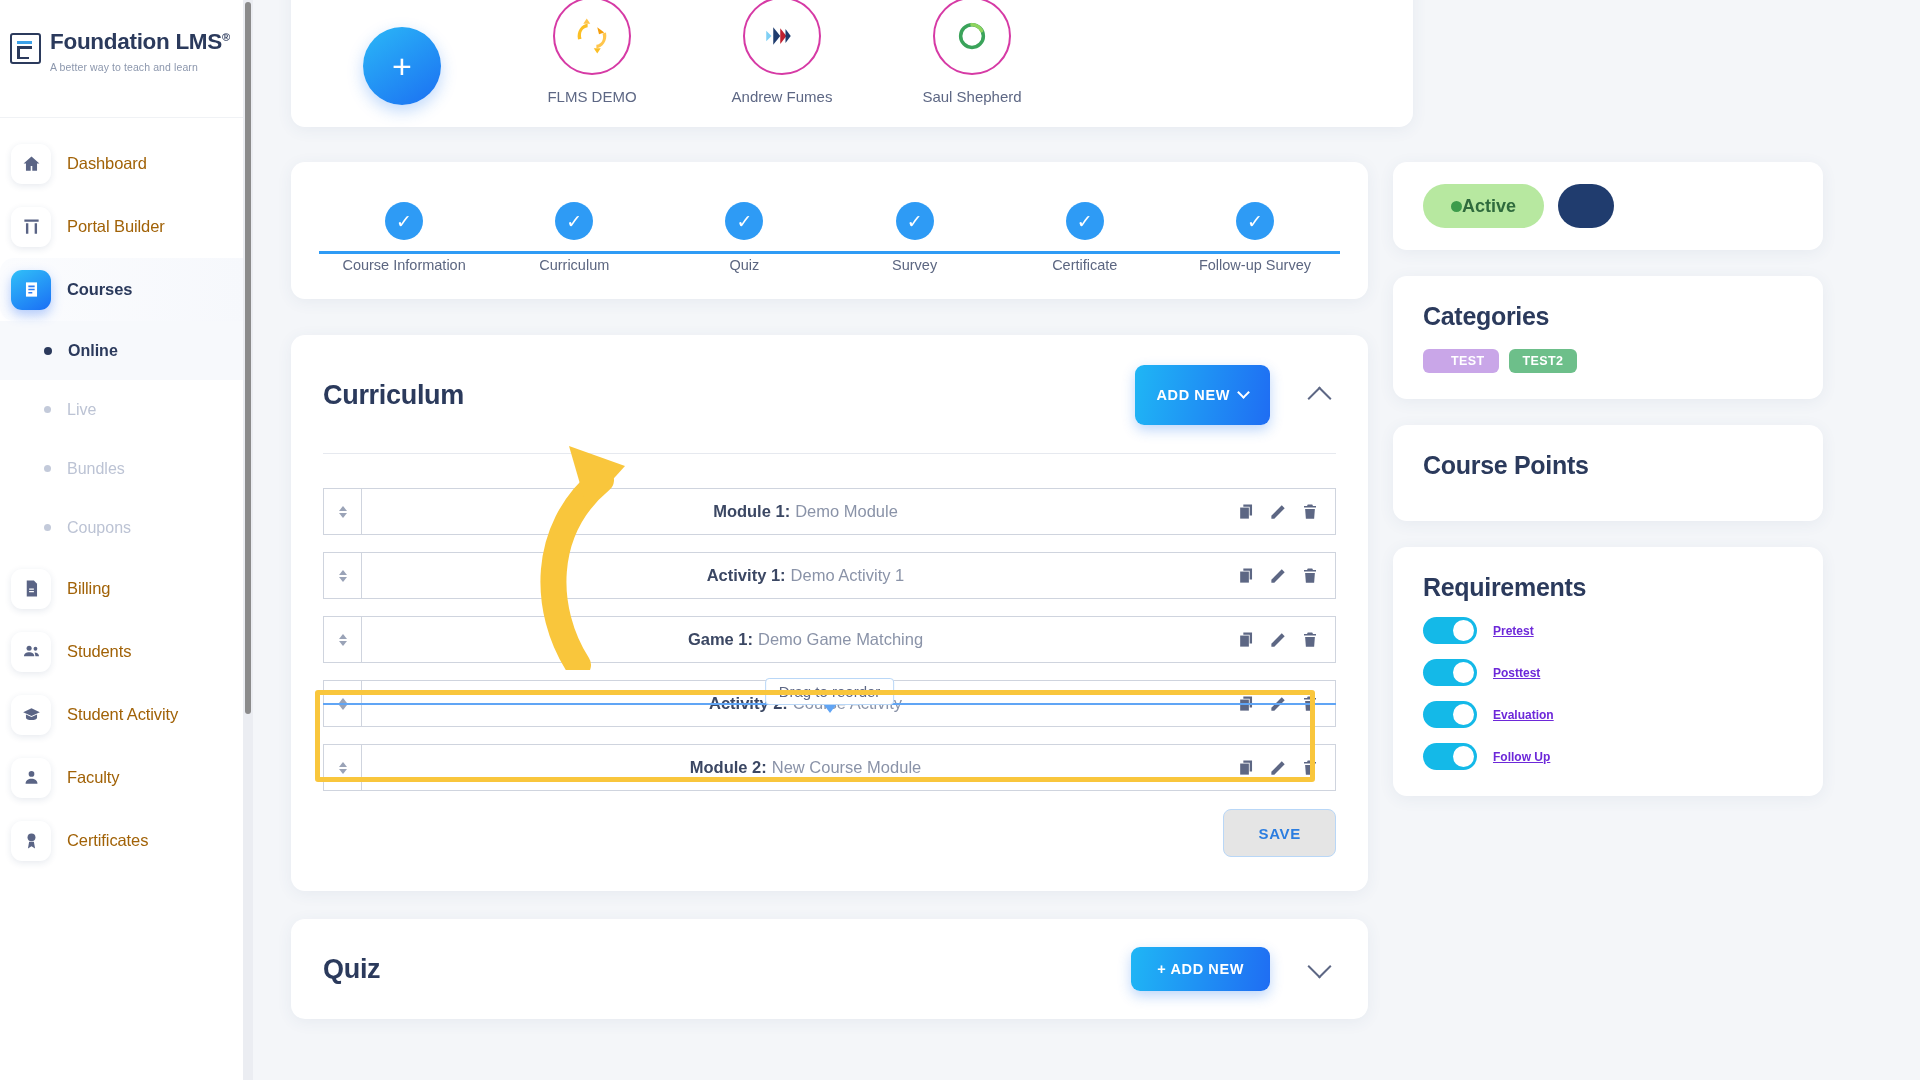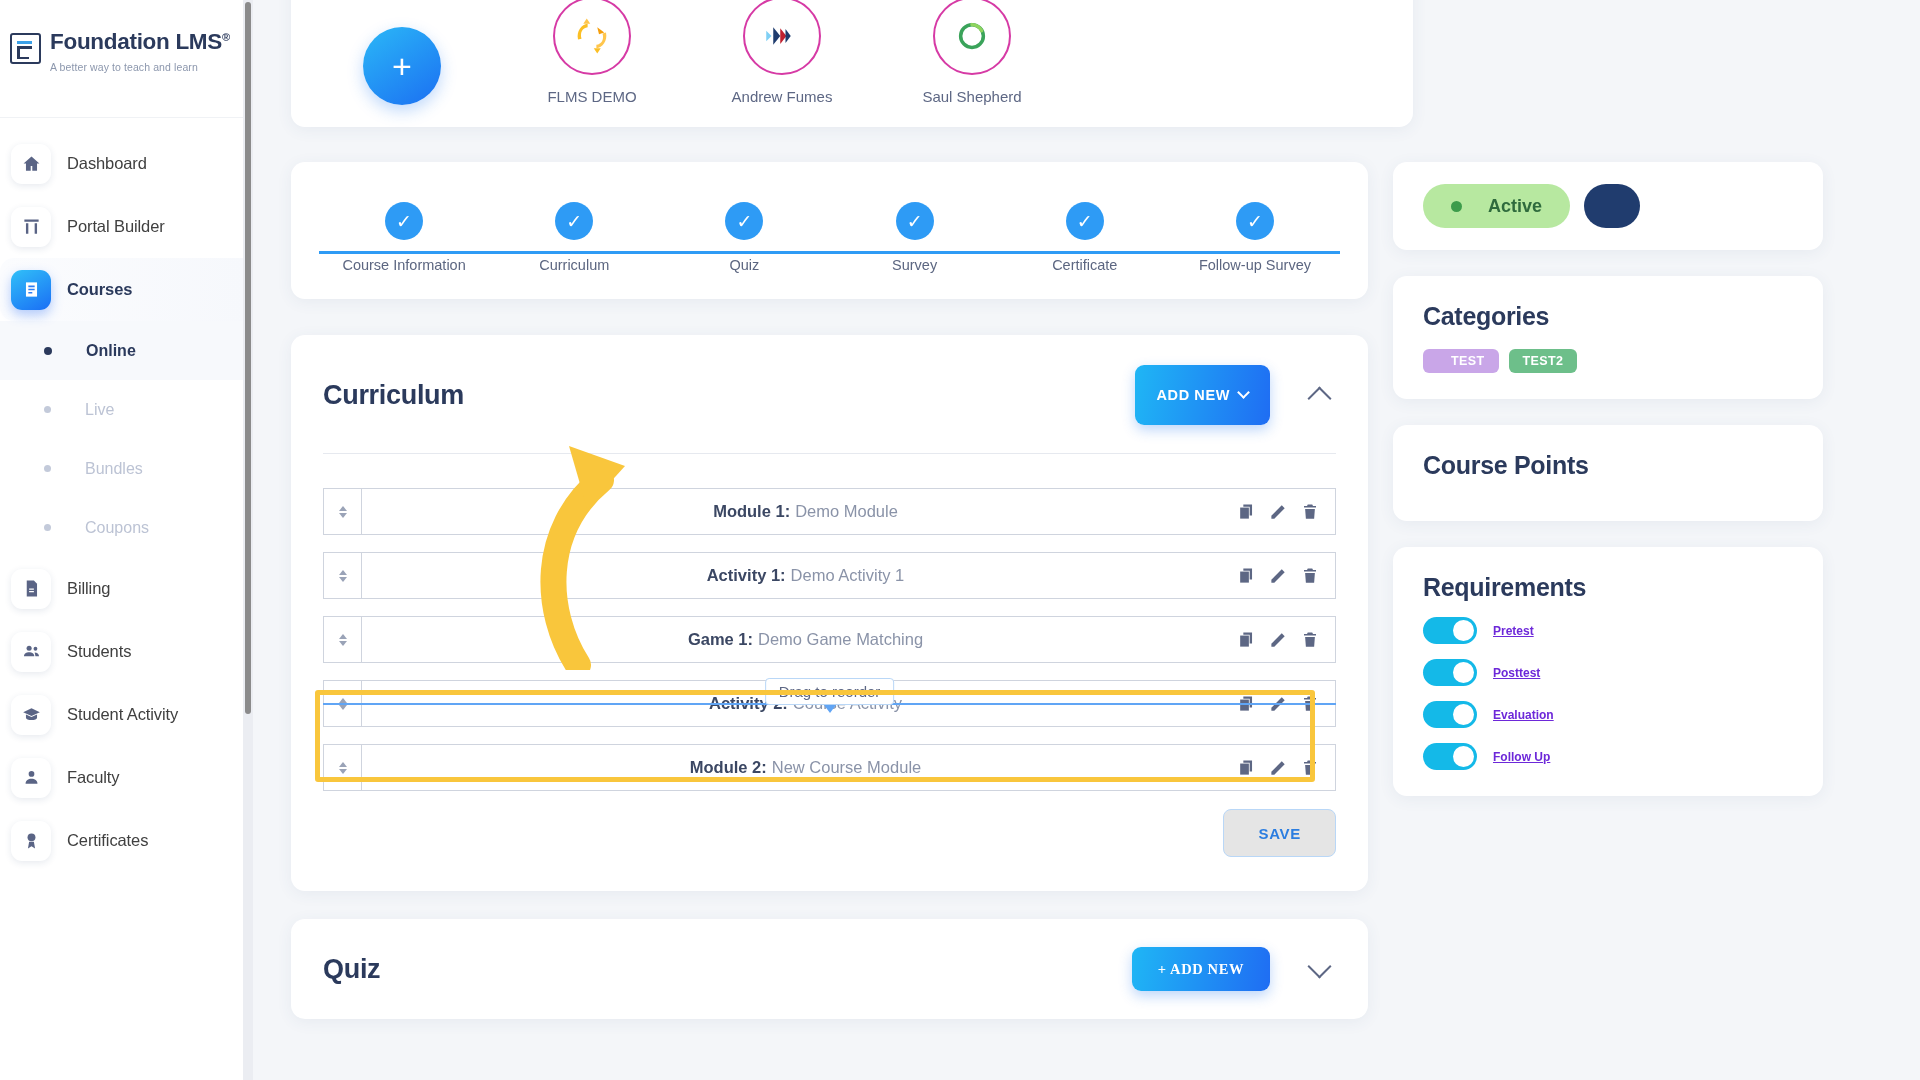--- a/index.html
+++ b/index.html
@@ -59,27 +59,27 @@
     background: #ffffff; box-shadow: 0 2px 7px rgba(40,60,110,0.11);
     display: flex; align-items: center; justify-content: center;
     flex: none; color: #5a6485;
   }
   .nav-ico svg { width: 19px; height: 19px; fill: #5a6485; }
   .nav-item.active .nav-ico {
     background: linear-gradient(150deg,#31c0f8 0%,#1a6ef5 100%);
     box-shadow: 0 5px 12px rgba(40,110,245,0.35);
   }
   .nav-item.active .nav-ico svg { fill: #ffffff; }
-  .nav-label { font-size: 16.5px; color: #404040; letter-spacing: -0.1px; }
+  .nav-label { font-size: 16.5px; color: #a16207; letter-spacing: -0.1px; }
   .nav-item.active { background: linear-gradient(90deg,#fbfcfe 0%, #f6f8fc 100%); border-radius: 14px 0 0 14px;}
   .nav-item.active .nav-label { color: #2b3a5c; font-weight: 700; }
 
   .sub-item {
     display: flex; align-items: center; height: 59px;
-    padding-left: 44px; gap: 34px; cursor: pointer;
+    padding-left: 44px; gap: 16px; cursor: pointer;
   }
   .sub-dot { width: 7px; height: 7px; border-radius: 50%; background: #c3cada; flex:none; }
   .sub-item.active { background:#f7f9fc; }
   .sub-item.active .sub-dot { background: #2b3a5c; width: 8px; height: 8px;}
   .sub-label { font-size: 16px; color: #bcc3d4; }
   .sub-item.active .sub-label { color: #2b3a5c; font-weight: 700; }
 
   
   #sidebar-scroll {
     position: absolute; left: 243px; top: 0; width: 10px; height: 1080px;
@@ -221,31 +221,31 @@
 
   
   #quiz-card { margin-top: 28px; padding: 28px 32px; }
   .btn-addnew2 {
     background: linear-gradient(100deg,#1fb6f5 0%,#1f6df3 100%);
     color: #fff; border: none; border-radius: 9px;
     height: 44px; padding: 0 26px;
     font-size: 14.5px; font-weight: 700; letter-spacing: 0.6px;
     display:flex; align-items:center; gap: 8px; cursor: pointer;
     box-shadow: 0 5px 13px rgba(35,120,240,0.3);
-    font-family: Liberation Serif, serif;
+    font-family: Liberation Sans, sans-serif;
   }
 
   
   #rightcol { position: absolute; left: 1140px; top: 162px; width: 430px; }
   .rcard { background:#fff; border-radius: 14px; box-shadow: 0 3px 16px rgba(60,80,130,0.07);
     padding: 26px 30px; margin-bottom: 26px; }
   .status-row { display:flex; gap: 14px; align-items:center; }
   .pill {
     border-radius: 22px; height: 44px; padding: 0 28px;
-    display:flex; align-items:center; gap:26px;
+    display:flex; align-items:center; gap:0;
     font-size: 18px; font-weight: 700; cursor:pointer;
   }
   .pill.active { background:#b7e8a0; color:#2f6b3d; }
   .pill.dark { background:#203c6e; color:#fff; }
   .dot-green { width:11px;height:11px;border-radius:50%;background:#3d9c4b; }
   .rtitle { font-size: 25px; font-weight: 700; color:#2b3a5c; letter-spacing:-0.3px;}
   .tags { display:flex; gap: 10px; margin-top: 18px; }
   .tag { border-radius: 6px; padding: 5px 14px; font-size: 12.5px; font-weight:700; color:#fff; letter-spacing:0.4px;}
   .tag.t1 { background:#c9a6e8;padding-left:28px; }
   .tag.t2 { background:#6dbf8a; }

